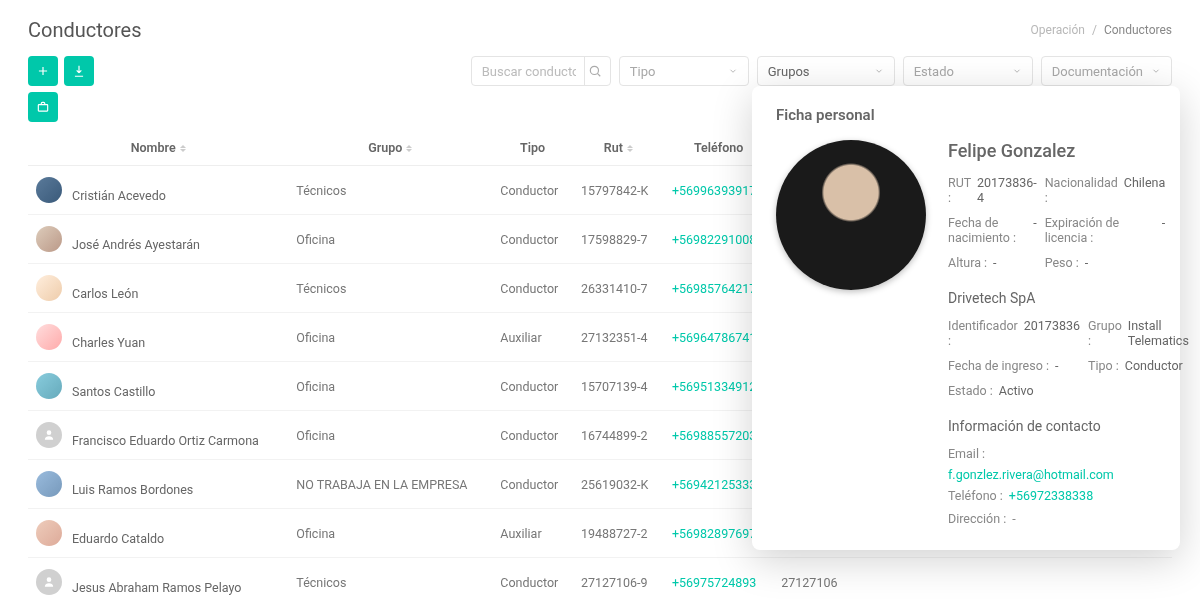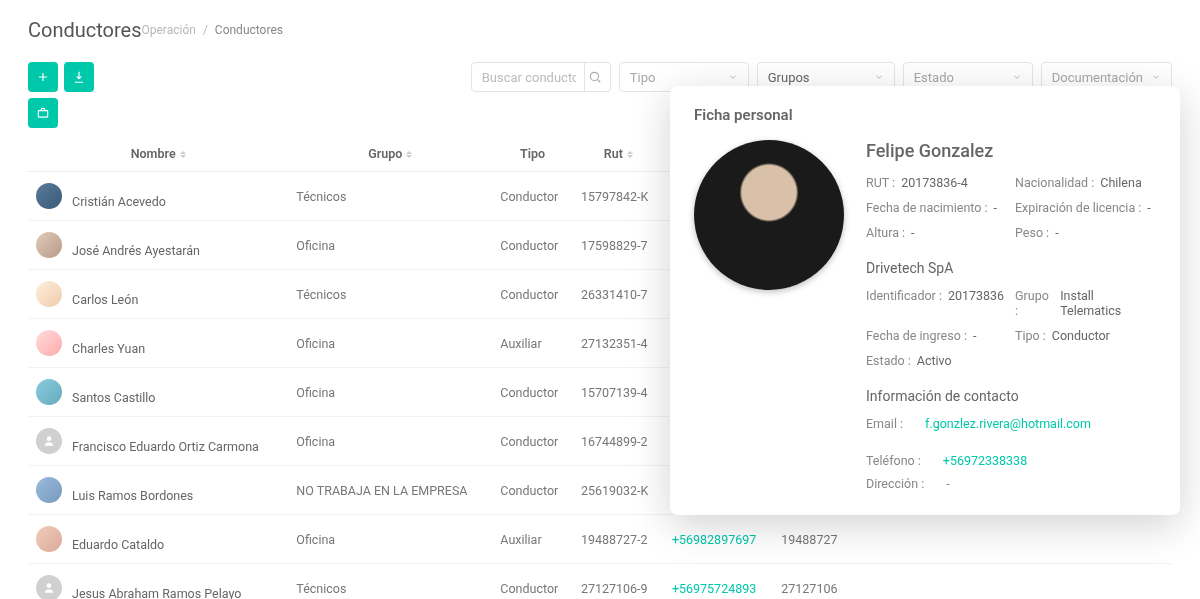--- a/index.html
+++ b/index.html
@@ -1,17 +1,17 @@
 <!DOCTYPE html>
 <html><head>
 <meta charset="utf-8">
 <style>
   *{box-sizing:border-box;margin:0;padding:0;font-family:-apple-system,"Segoe UI",Roboto,Arial,sans-serif}
   body{background:#fff;color:#555;font-size:13px;padding:18px 28px;width:1200px;position:relative}
-  .topbar{display:flex;justify-content:flex-start;align-items:center;margin-bottom:20px}
+  .topbar{display:flex;justify-content:space-between;align-items:center;margin-bottom:14px}
   .page-title{font-size:20px;font-weight:400;color:#555}
   .breadcrumb{font-size:12px;color:#b8b8b8}
   .breadcrumb .sep{margin:0 4px}
   .breadcrumb .current{color:#888}
   .toolbar{display:flex;gap:10px;align-items:flex-start;margin-bottom:8px}
   .btn-square{width:30px;height:30px;border-radius:4px;background:#00c8aa;display:flex;align-items:center;justify-content:center;cursor:pointer}
   .btn-square svg{width:14px;height:14px;stroke:#fff;fill:none;stroke-width:2}
   .btn-col{display:flex;flex-direction:column;gap:6px}
   .btn-row{display:flex;gap:6px}
   .spacer{flex:1}
@@ -39,32 +39,32 @@
   .av1{background:linear-gradient(135deg,#5a7a9a,#3a5a7a)}
   .av2{background:linear-gradient(135deg,#dcb,#b98)}
   .av3{background:linear-gradient(135deg,#fed,#eca)}
   .av4{background:linear-gradient(135deg,#fdd,#faa)}
   .av5{background:linear-gradient(135deg,#8cd,#6ab)}
   .av6{background:linear-gradient(135deg,#9bd,#79b)}
   .av7{background:linear-gradient(135deg,#ecb,#da9)}
   .tel{color:#00c8aa}
 
   
-  .popover{position:absolute;top:86px;right:20px;width:510px;background:#fff;border-radius:8px;box-shadow:0 10px 40px rgba(0,0,0,.18);padding:20px 24px 24px;z-index:10}
+  .popover{position:absolute;top:86px;right:20px;width:428px;background:#fff;border-radius:8px;box-shadow:0 10px 40px rgba(0,0,0,.18);padding:20px 24px 24px;z-index:10}
   .pop-title{font-size:15px;font-weight:600;color:#666;margin-bottom:16px}
   .pop-top{display:flex;gap:22px}
   .big-avatar{width:150px;height:150px;border-radius:50%;background:radial-gradient(circle at 50% 35%,#d9c0a8 0 22%,#1a1a1a 24% 100%);flex-shrink:0;box-shadow:0 2px 6px rgba(0,0,0,.25)}
   .info-col{flex:1;min-width:0}
   .person-name{font-size:18px;color:#666;font-weight:500;margin-bottom:14px}
   .kv-grid{display:grid;grid-template-columns:1fr 1fr;row-gap:10px;column-gap:8px;font-size:12.5px}
   .kv{display:flex;gap:6px;color:#888}
   .kv .k{color:#888}
   .kv .v{color:#666}
   .section-title{font-size:14px;font-weight:400;color:#666;margin:20px 0 12px}
-  .contact-line{font-size:12.5px;color:#888;display:flex;gap:22px;flex-wrap:wrap}
+  .contact-line{font-size:12.5px;color:#888;display:flex;gap:6px;flex-wrap:wrap}
   .contact-line .link{color:#00c8aa}
 
   
   th.ident{max-width:70px;overflow:hidden}
 </style>
 </head>
 <body>
 
 <div class="topbar">
   <h1 class="page-title">Conductores</h1>

